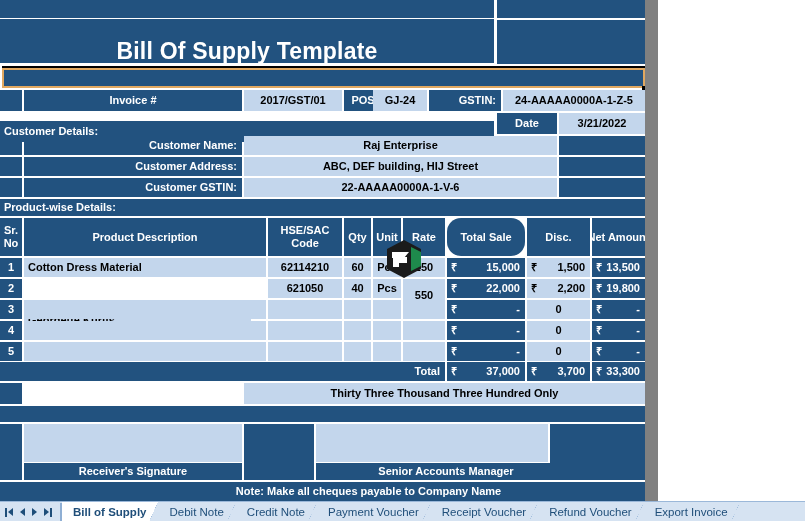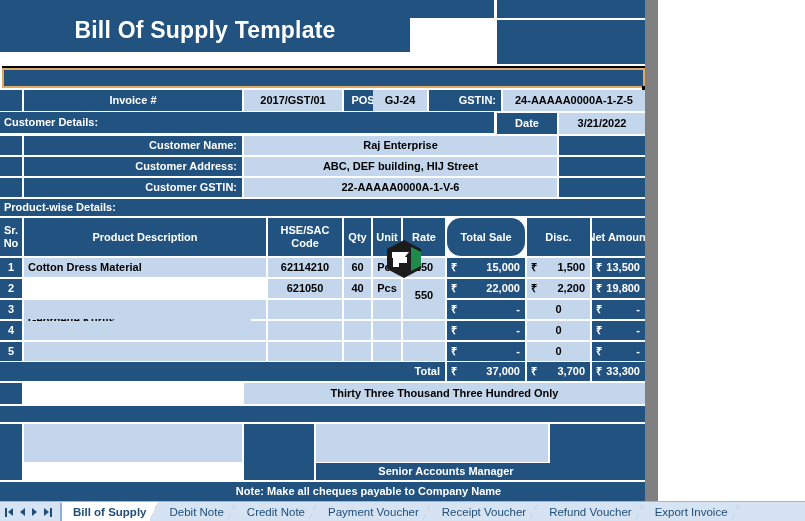--- a/index.html
+++ b/index.html
@@ -62,37 +62,37 @@
 </head>
 <body>
 
 <div class="app">
 
   <div class="sheet">
 
     <div class="cell dk" style="left:0;top:0;width:494px;height:18px;"></div>
     <div class="cell dk" style="left:497px;top:0;width:148px;height:18px;"></div>
 
-    <div class="cell dk c" style="left:0;top:8px;width:410px;height:44px;">
+    <div class="cell dk c" style="left:0;top:19px;width:494px;height:44px;align-items:flex-end;">
       <span class="title">Bill Of Supply Template</span>
     </div>
     <div class="cell dk" style="left:497px;top:20px;width:148px;height:44px;"></div>
 
     <div class="selbox" style="left:2px;top:68px;width:643px;height:20px;"></div>
     <div class="selhandle" style="left:642px;top:86px;"></div>
 
     <div class="cell dk" style="left:0;top:90px;width:22px;height:21px;"></div>
     <div class="cell dk c" style="left:24px;top:90px;width:218px;height:21px;">Invoice #</div>
     <div class="cell lt c" style="left:244px;top:90px;width:98px;height:21px;">2017/GST/01</div>
     <div class="cell dk c" style="left:344px;top:90px;width:38px;height:21px;">POS</div>
     <div class="cell lt c" style="left:373px;top:90px;width:54px;height:21px;">GJ-24</div>
     <div class="cell dk r" style="left:429px;top:90px;width:72px;height:21px;">GSTIN:</div>
     <div class="cell lt c" style="left:503px;top:90px;width:142px;height:21px;">24-AAAAA0000A-1-Z-5</div>
 
-    <div class="cell dk l" style="left:0;top:112px;width:494px;height:21px;">Customer Details:</div>
+    <div class="cell dk l" style="left:0;top:121px;width:494px;height:21px;">Customer Details:</div>
     <div class="cell dk c" style="left:497px;top:113px;width:60px;height:21px;">Date</div>
     <div class="cell lt c" style="left:559px;top:113px;width:86px;height:21px;">3/21/2022</div>
 
     <div class="cell dk" style="left:0;top:136px;width:22px;height:19px;"></div>
     <div class="cell dk r" style="left:24px;top:136px;width:218px;height:19px;">Customer Name:</div>
     <div class="cell lt c" style="left:244px;top:136px;width:313px;height:19px;">Raj Enterprise</div>
     <div class="cell dk" style="left:559px;top:136px;width:86px;height:19px;"></div>
 
     <div class="cell dk" style="left:0;top:157px;width:22px;height:19px;"></div>
     <div class="cell dk r" style="left:24px;top:157px;width:218px;height:19px;">Customer Address:</div>
@@ -229,20 +229,21 @@
       <span class="val">33,300</span>
     </div>
 
     <div class="cell dk" style="left:0;top:383px;width:22px;height:21px;"></div>
     <div class="cell lt c" style="left:244px;top:383px;width:401px;height:21px;">Thirty Three Thousand Three Hundred Only</div>
 
     <div class="cell dk" style="left:0;top:406px;width:645px;height:16px;"></div>
 
     <div class="cell dk" style="left:0;top:424px;width:22px;height:56px;"></div>
     <div class="cell lt" style="left:24px;top:424px;width:218px;height:38px;"></div>
+    <div class="cell dk c" style="left:24px;top:463px;width:218px;height:17px;">Receiver's Signature</div>
     <div class="cell dk" style="left:244px;top:424px;width:70px;height:56px;"></div>
     <div class="cell lt" style="left:316px;top:424px;width:232px;height:38px;"></div>
     <div class="cell dk c" style="left:316px;top:463px;width:260px;height:17px;">Senior Accounts Manager</div>
     <div class="cell dk" style="left:550px;top:424px;width:95px;height:56px;"></div>
 
     <div class="cell dk c" style="left:0;top:482px;width:737px;height:19px;">Note: Make all cheques payable to Company Name</div>
   </div>
 
   <div class="vgutter"></div>
   <div class="whitefill"></div>

